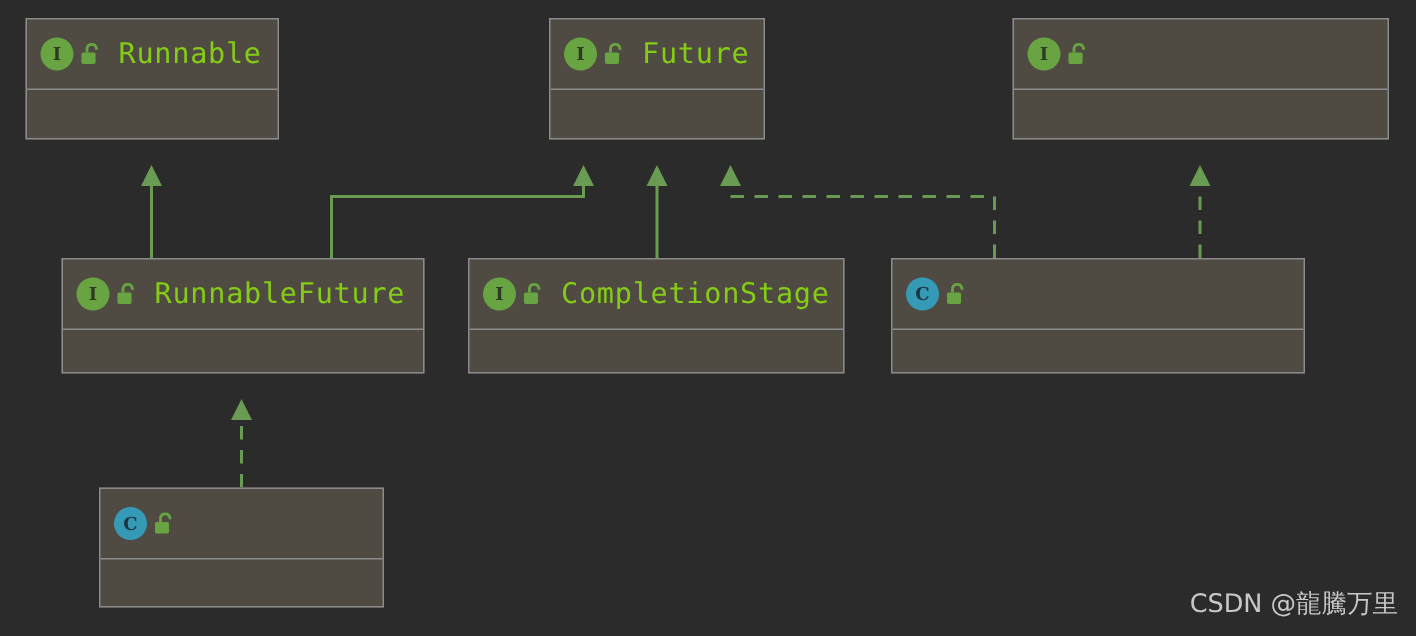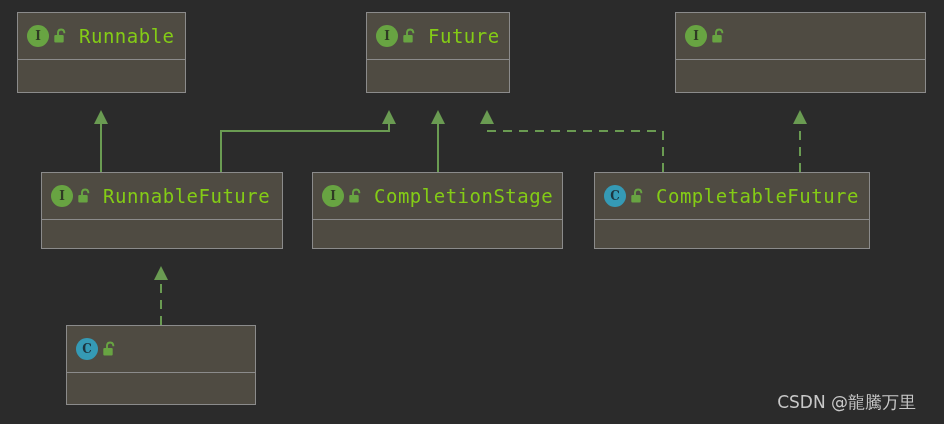--- a/index.html
+++ b/index.html
@@ -77,21 +77,21 @@
     left: 0;
     top: 0;
     width: 944px;
     height: 424px;
     pointer-events: none;
   }
 
   
   .watermark {
     position: absolute;
-    right: 28px;
+    right: 12px;
     bottom: 10px;
     color: #d6d6d6;
     font-size: 17px;
     font-family: "DejaVu Sans", "Liberation Sans", sans-serif;
     white-space: nowrap;
     opacity: 0.92;
   }
 </style>
 </head>
 <body>
@@ -207,21 +207,20 @@
 
   <div class="node" style="left:594px; top:172px; width:276px; height:77px;">
     <div class="node-header">
       <span class="type-icon klass">C</span>
       <span class="lock-icon">
         <svg viewBox="0 0 15 16" xmlns="http://www.w3.org/2000/svg">
           <path d="M5 7 V4.2 A3.2 3.2 0 0 1 11.3 4.2 V5.2" stroke="#68a442" stroke-width="1.9" fill="none"></path>
           <rect x="1.3" y="7" width="9.4" height="7.6" rx="1.1" fill="#68a442"></rect>
         </svg>
       </span>
-      <span class="node-title">CompletableFuture</span>
     </div>
     <div class="node-body"></div>
   </div>
 
   <div class="node" style="left:66px; top:325px; width:190px; height:80px;">
     <div class="node-header">
       <span class="type-icon klass">C</span>
       <span class="lock-icon">
         <svg viewBox="0 0 15 16" xmlns="http://www.w3.org/2000/svg">
           <path d="M5 7 V4.2 A3.2 3.2 0 0 1 11.3 4.2 V5.2" stroke="#68a442" stroke-width="1.9" fill="none"></path>

